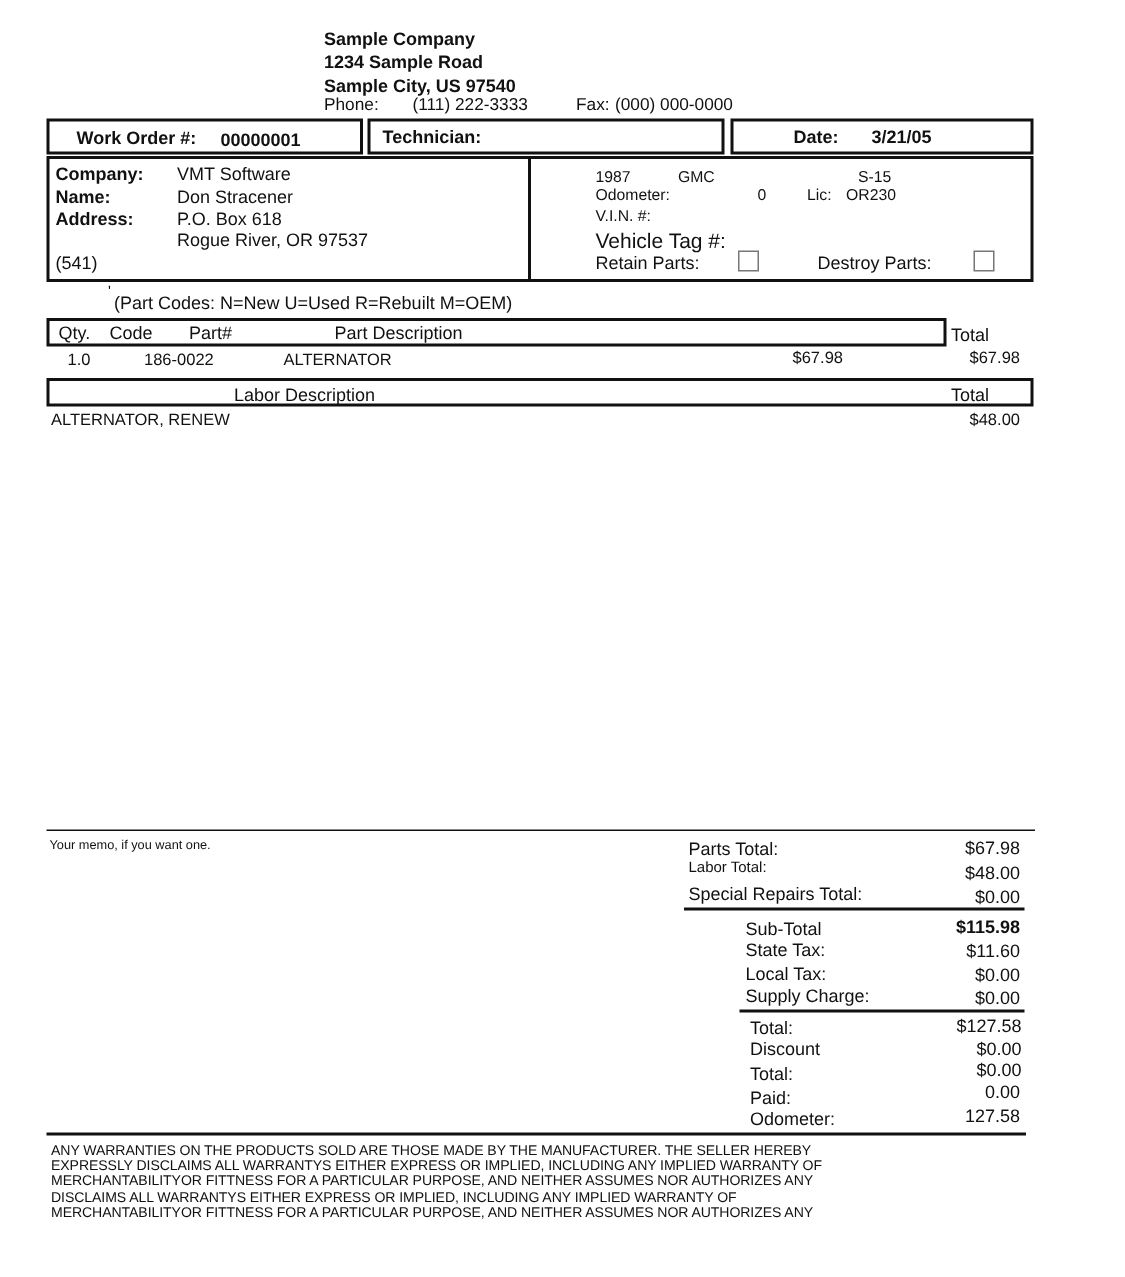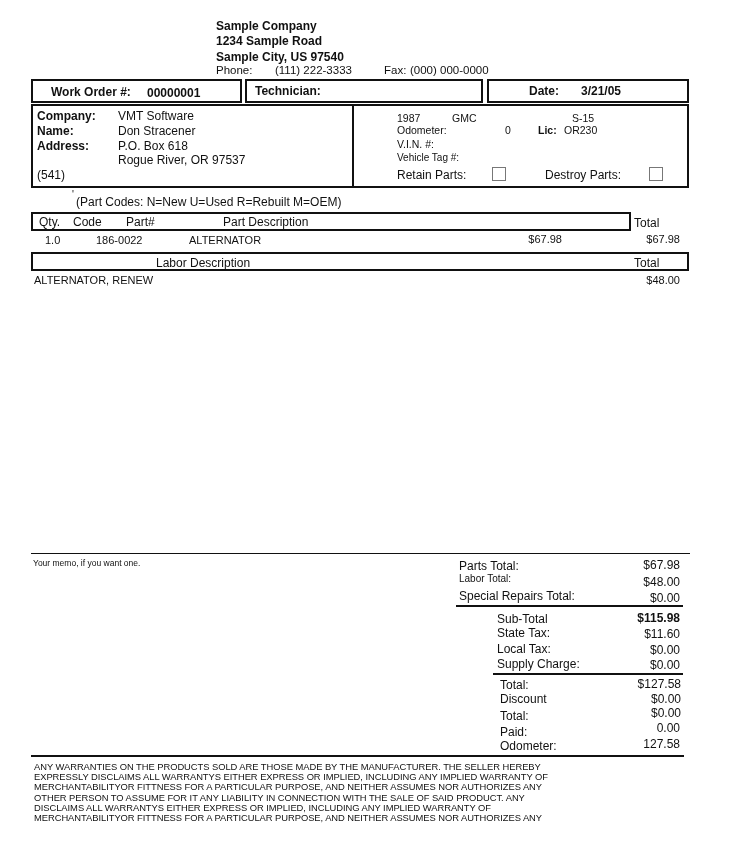--- a/index.html
+++ b/index.html
@@ -54,25 +54,25 @@
   <span class="abs bold" style="left:4px;top:33px;font-size:12px;">Address:</span>
   <span class="abs" style="left:85px;top:33px;font-size:12px;">P.O. Box 618</span>
   <span class="abs" style="left:85px;top:47px;font-size:12px;">Rogue River, OR  97537</span>
   <span class="abs" style="left:4px;top:62px;font-size:12px;">(541)</span>
 
   <span class="abs" style="left:364px;top:6px;font-size:10.5px;">1987</span>
   <span class="abs" style="left:419px;top:6px;font-size:10.5px;">GMC</span>
   <span class="abs" style="left:539px;top:6px;font-size:10.5px;">S-15</span>
   <span class="abs" style="left:364px;top:18px;font-size:10.5px;">Odometer:</span>
   <span class="abs" style="left:472px;top:18px;font-size:10.5px;">0</span>
-  <span class="abs" style="left:505px;top:18px;font-size:10.5px;font-weight:bold;">Lic:</span>
+  <span class="abs" style="left:505px;top:18px;font-size:10.5px;">Lic:</span>
   <span class="abs" style="left:531px;top:18px;font-size:10.5px;">OR230</span>
   <span class="abs" style="left:364px;top:32px;font-size:10.5px;">V.I.N. #:</span>
   <span class="abs" style="left:430px;top:32px;font-size:10.5px;"></span>
-  <span class="abs" style="left:364px;top:46px;font-size:10px;">Vehicle Tag #:</span>
+  <span class="abs" style="left:364px;top:46px;font-size:14px;">Vehicle Tag #:</span>
   <span class="abs" style="left:440px;top:46px;font-size:10.5px;"></span>
   <span class="abs" style="left:364px;top:62px;font-size:12px;">Retain Parts:</span>
   <div class="chk" style="left:459px;top:61px;"></div>
   <span class="abs" style="left:512px;top:62px;font-size:12px;">Destroy Parts:</span>
   <div class="chk" style="left:616px;top:61px;"></div>
 </div>
 
 <div class="abs" style="left:72px;top:192px;font-size:10px;line-height:6px;">'</div>
 <div class="abs" style="left:76px;top:195px;font-size:12px;">(Part Codes: N=New  U=Used  R=Rebuilt  M=OEM)</div>
 
@@ -137,16 +137,15 @@
   <span class="abs right" style="left:600px;top:721px;width:80px;font-size:12px;">0.00</span>
   <span class="abs" style="left:500px;top:739px;font-size:12px;">Odometer:</span>
   <span class="abs right" style="left:600px;top:737px;width:80px;font-size:12px;">127.58</span>
 </div>
 
 <div class="hline" style="left:31px;top:755px;width:653px;height:2px;"></div>
 <div class="warr">
   <div>ANY WARRANTIES ON THE PRODUCTS SOLD ARE THOSE MADE BY THE MANUFACTURER. THE SELLER HEREBY</div>
   <div>EXPRESSLY DISCLAIMS ALL WARRANTYS EITHER EXPRESS OR IMPLIED, INCLUDING ANY IMPLIED WARRANTY  OF</div>
   <div>MERCHANTABILITYOR FITTNESS FOR A PARTICULAR PURPOSE, AND NEITHER ASSUMES NOR AUTHORIZES ANY</div>
-  <div>OTHER PERSON TO ASSUME FOR IT ANY LIABILITY IN CONNECTION WITH THE SALE OF SAID PRODUCT. ANY</div>
   <div>DISCLAIMS ALL WARRANTYS EITHER EXPRESS OR IMPLIED, INCLUDING ANY IMPLIED WARRANTY  OF</div>
   <div>MERCHANTABILITYOR FITTNESS FOR A PARTICULAR PURPOSE, AND NEITHER ASSUMES NOR AUTHORIZES ANY</div>
 </div>
 
 </body></html>

